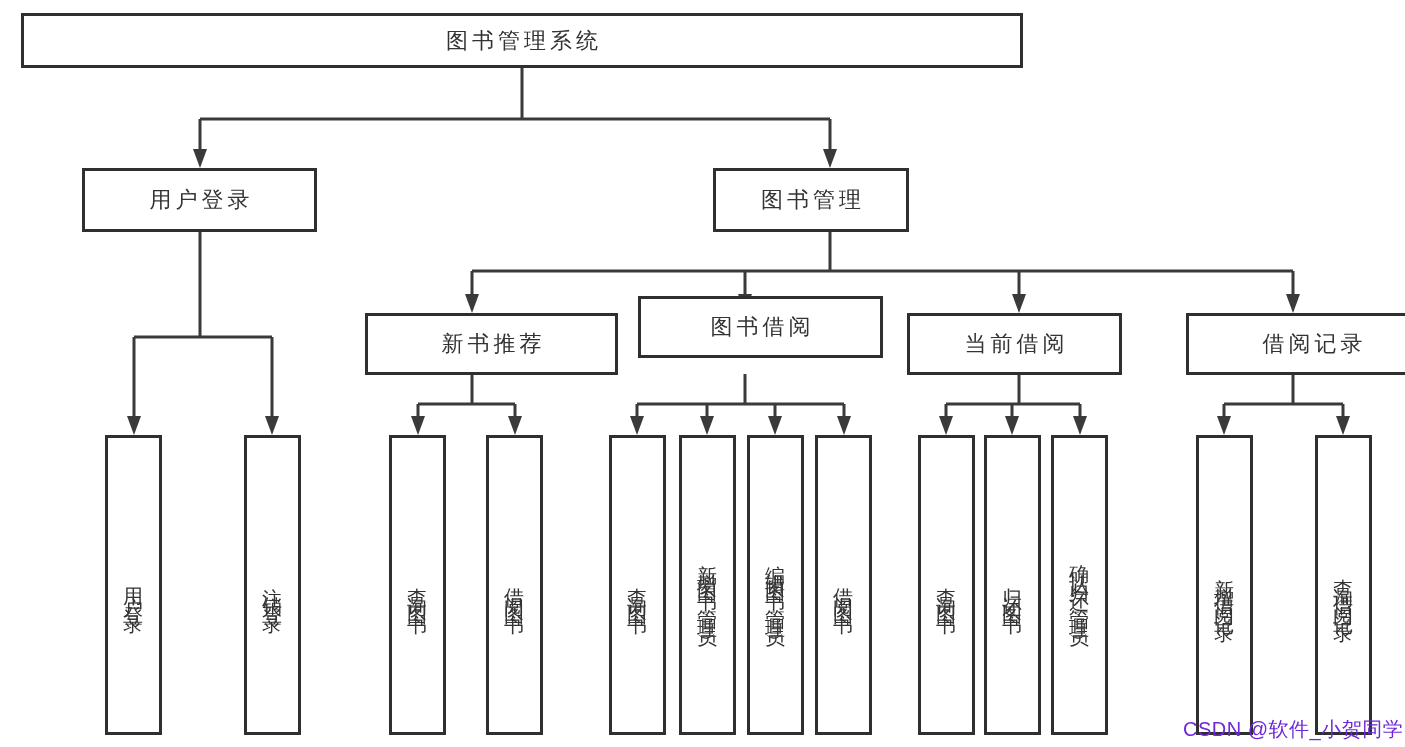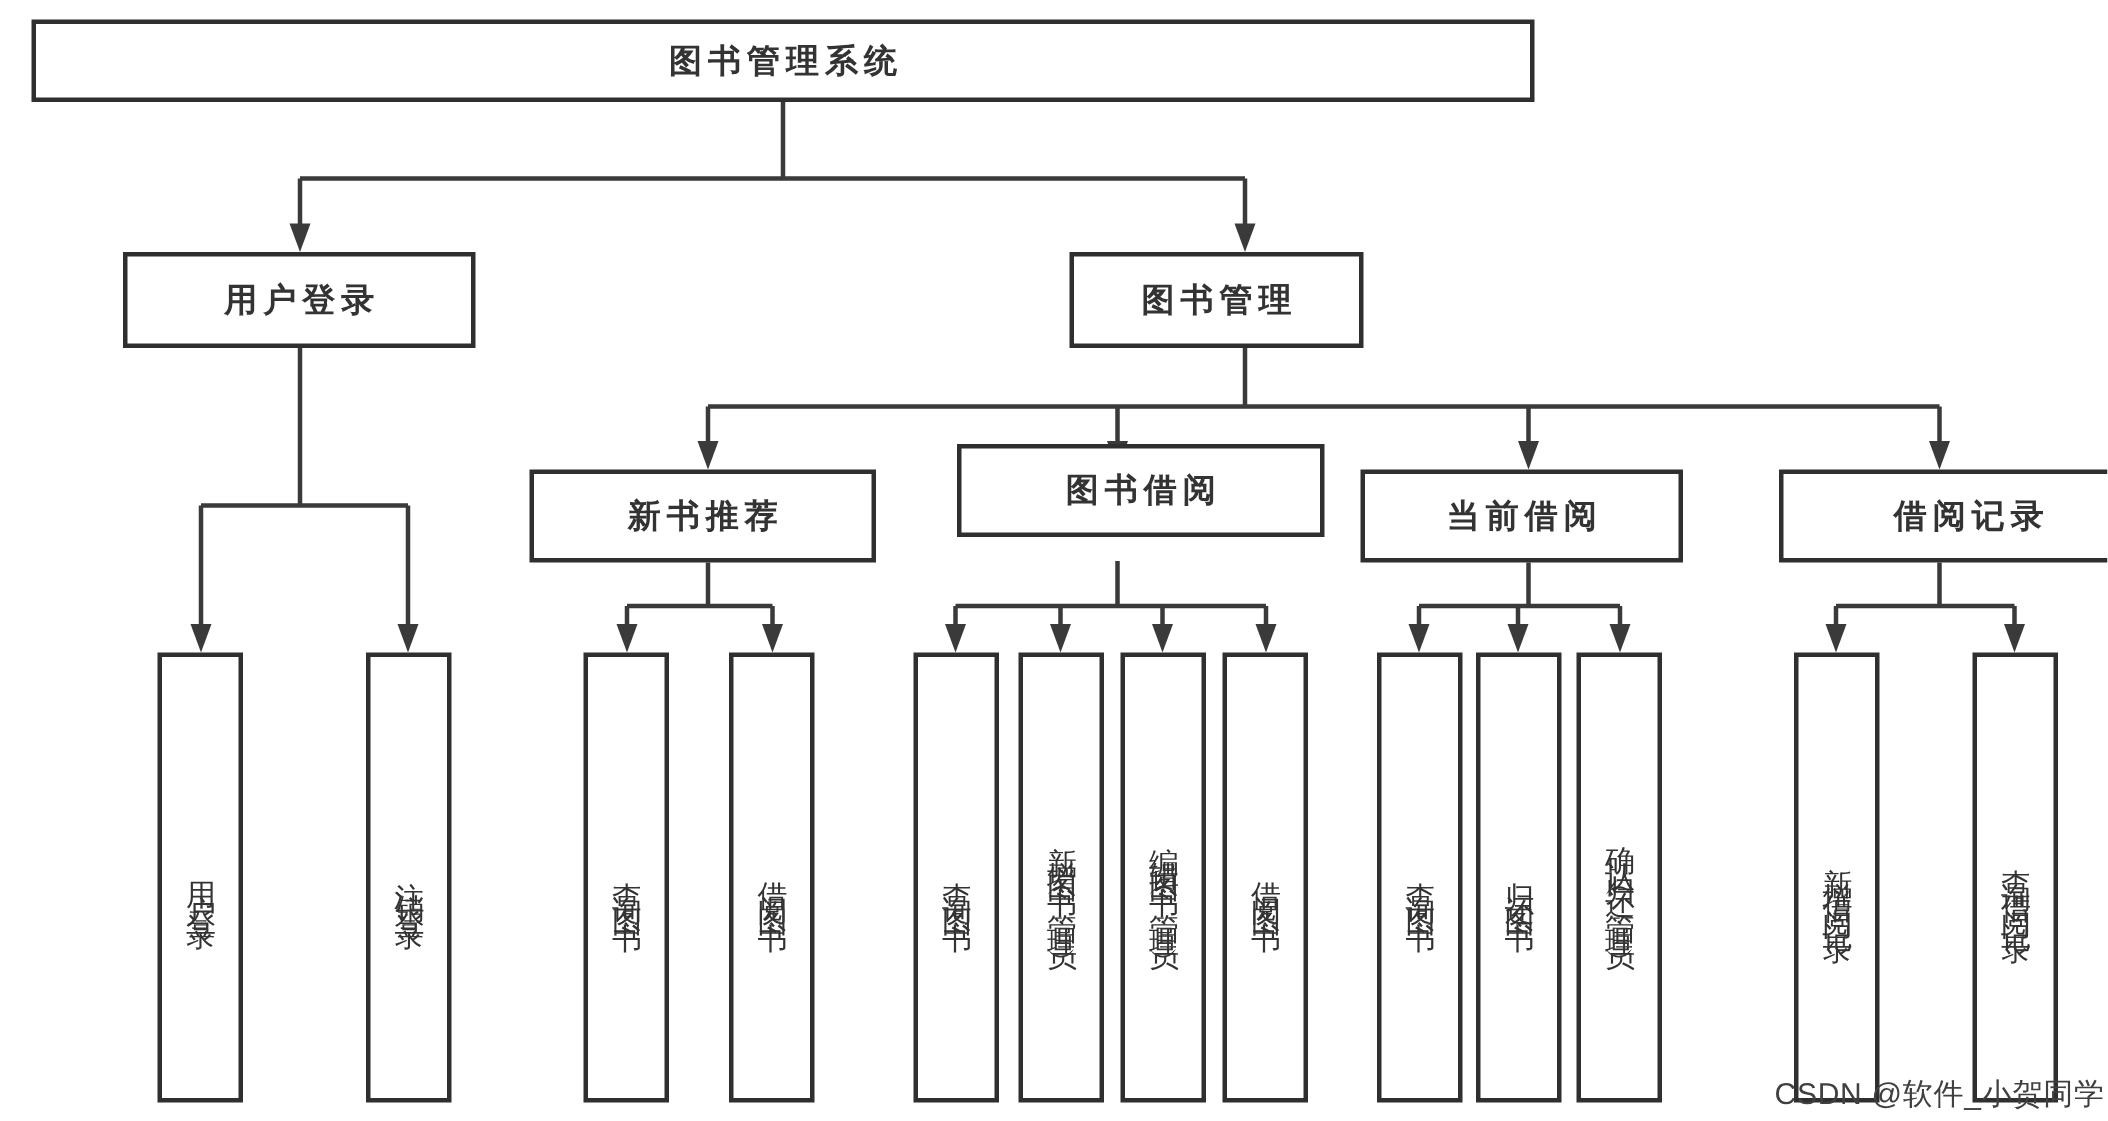--- a/index.html
+++ b/index.html
@@ -33,38 +33,37 @@
     justify-content: center;
     color: #333333;
     z-index: 2;
   }
   .hnode span {
     font-size: 22px;
     letter-spacing: 4px;
     margin-right: -4px;
     white-space: nowrap;
     color: #333333;
-    font-weight: bold;
   }
   .leaf span {
     writing-mode: vertical-rl;
     text-orientation: mixed;
     font-size: 20px;
     letter-spacing: 9px;
     margin-bottom: -9px;
     color: #333333;
     line-height: 1;
   }
   .watermark {
     position: absolute;
     left: 1183px;
     top: 716px;
     font-size: 20px;
     letter-spacing: 0.5px;
-    color: #404040;
+    color: #6d28d9;
     white-space: nowrap;
     z-index: 5;
   }
 </style>
 </head>
 <body>
 
 <div class="canvas">
 
   <svg class="edges" viewBox="0 0 1405 747" xmlns="http://www.w3.org/2000/svg">
@@ -104,21 +103,21 @@
     <span>图书管理系统</span>
   </div>
 
   <div class="node hnode" style="left:82px;top:168px;width:235px;height:64px">
     <span>用户登录</span>
   </div>
   <div class="node hnode" style="left:713px;top:168px;width:196px;height:64px">
     <span>图书管理</span>
   </div>
 
-  <div class="node hnode" style="left:353px;top:313px;width:231px;height:62px">
+  <div class="node hnode" style="left:365px;top:313px;width:253px;height:62px">
     <span>新书推荐</span>
   </div>
   <div class="node hnode" style="left:638px;top:296px;width:245px;height:62px">
     <span>图书借阅</span>
   </div>
   <div class="node hnode" style="left:907px;top:313px;width:215px;height:62px">
     <span>当前借阅</span>
   </div>
   <div class="node hnode" style="left:1186px;top:313px;width:253px;height:62px">
     <span>借阅记录</span>

